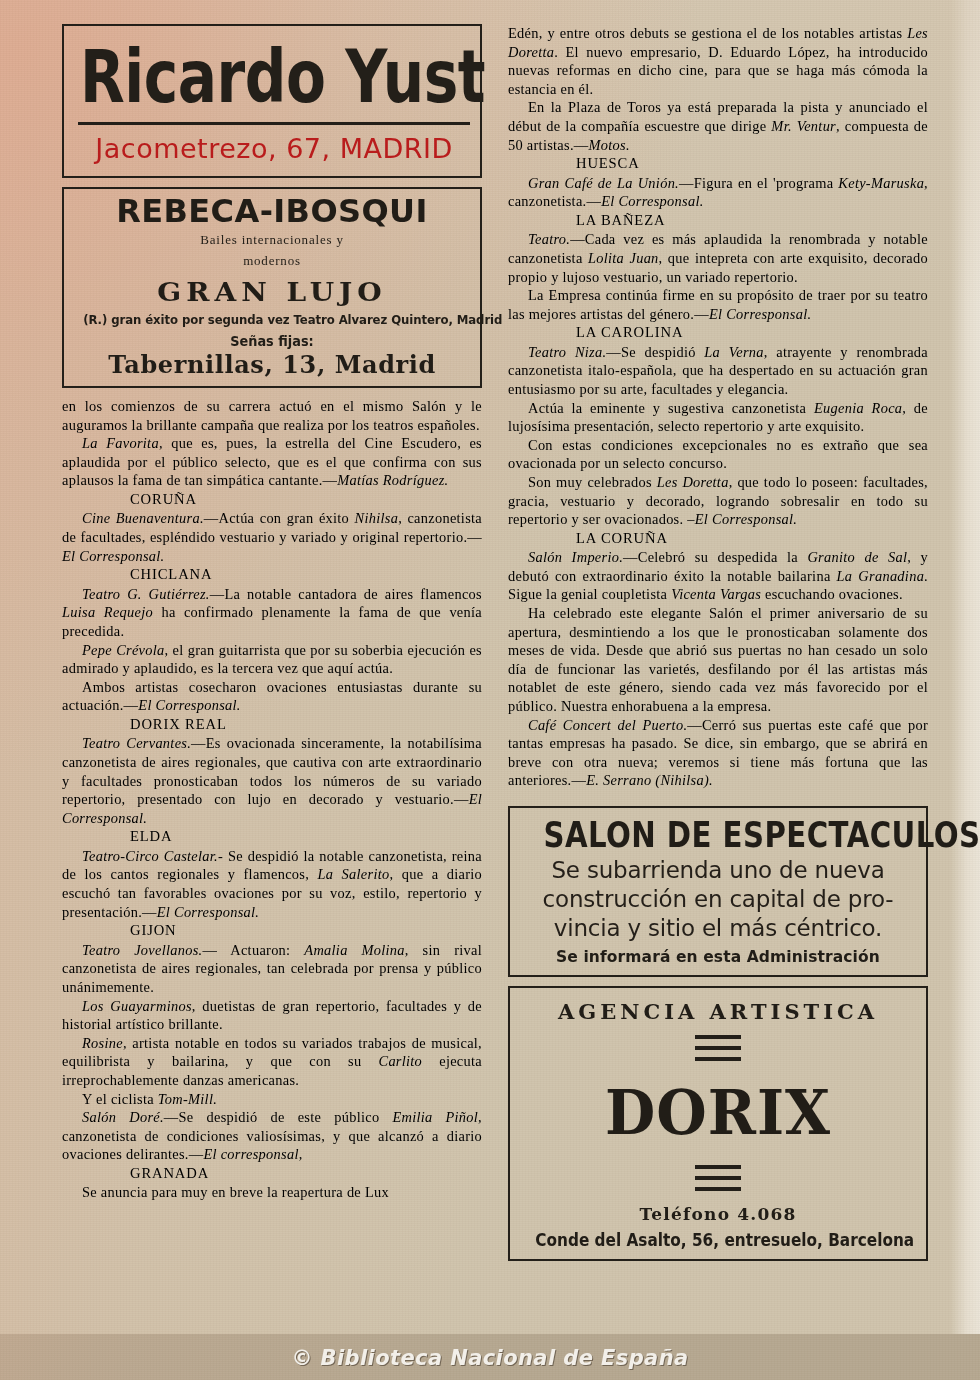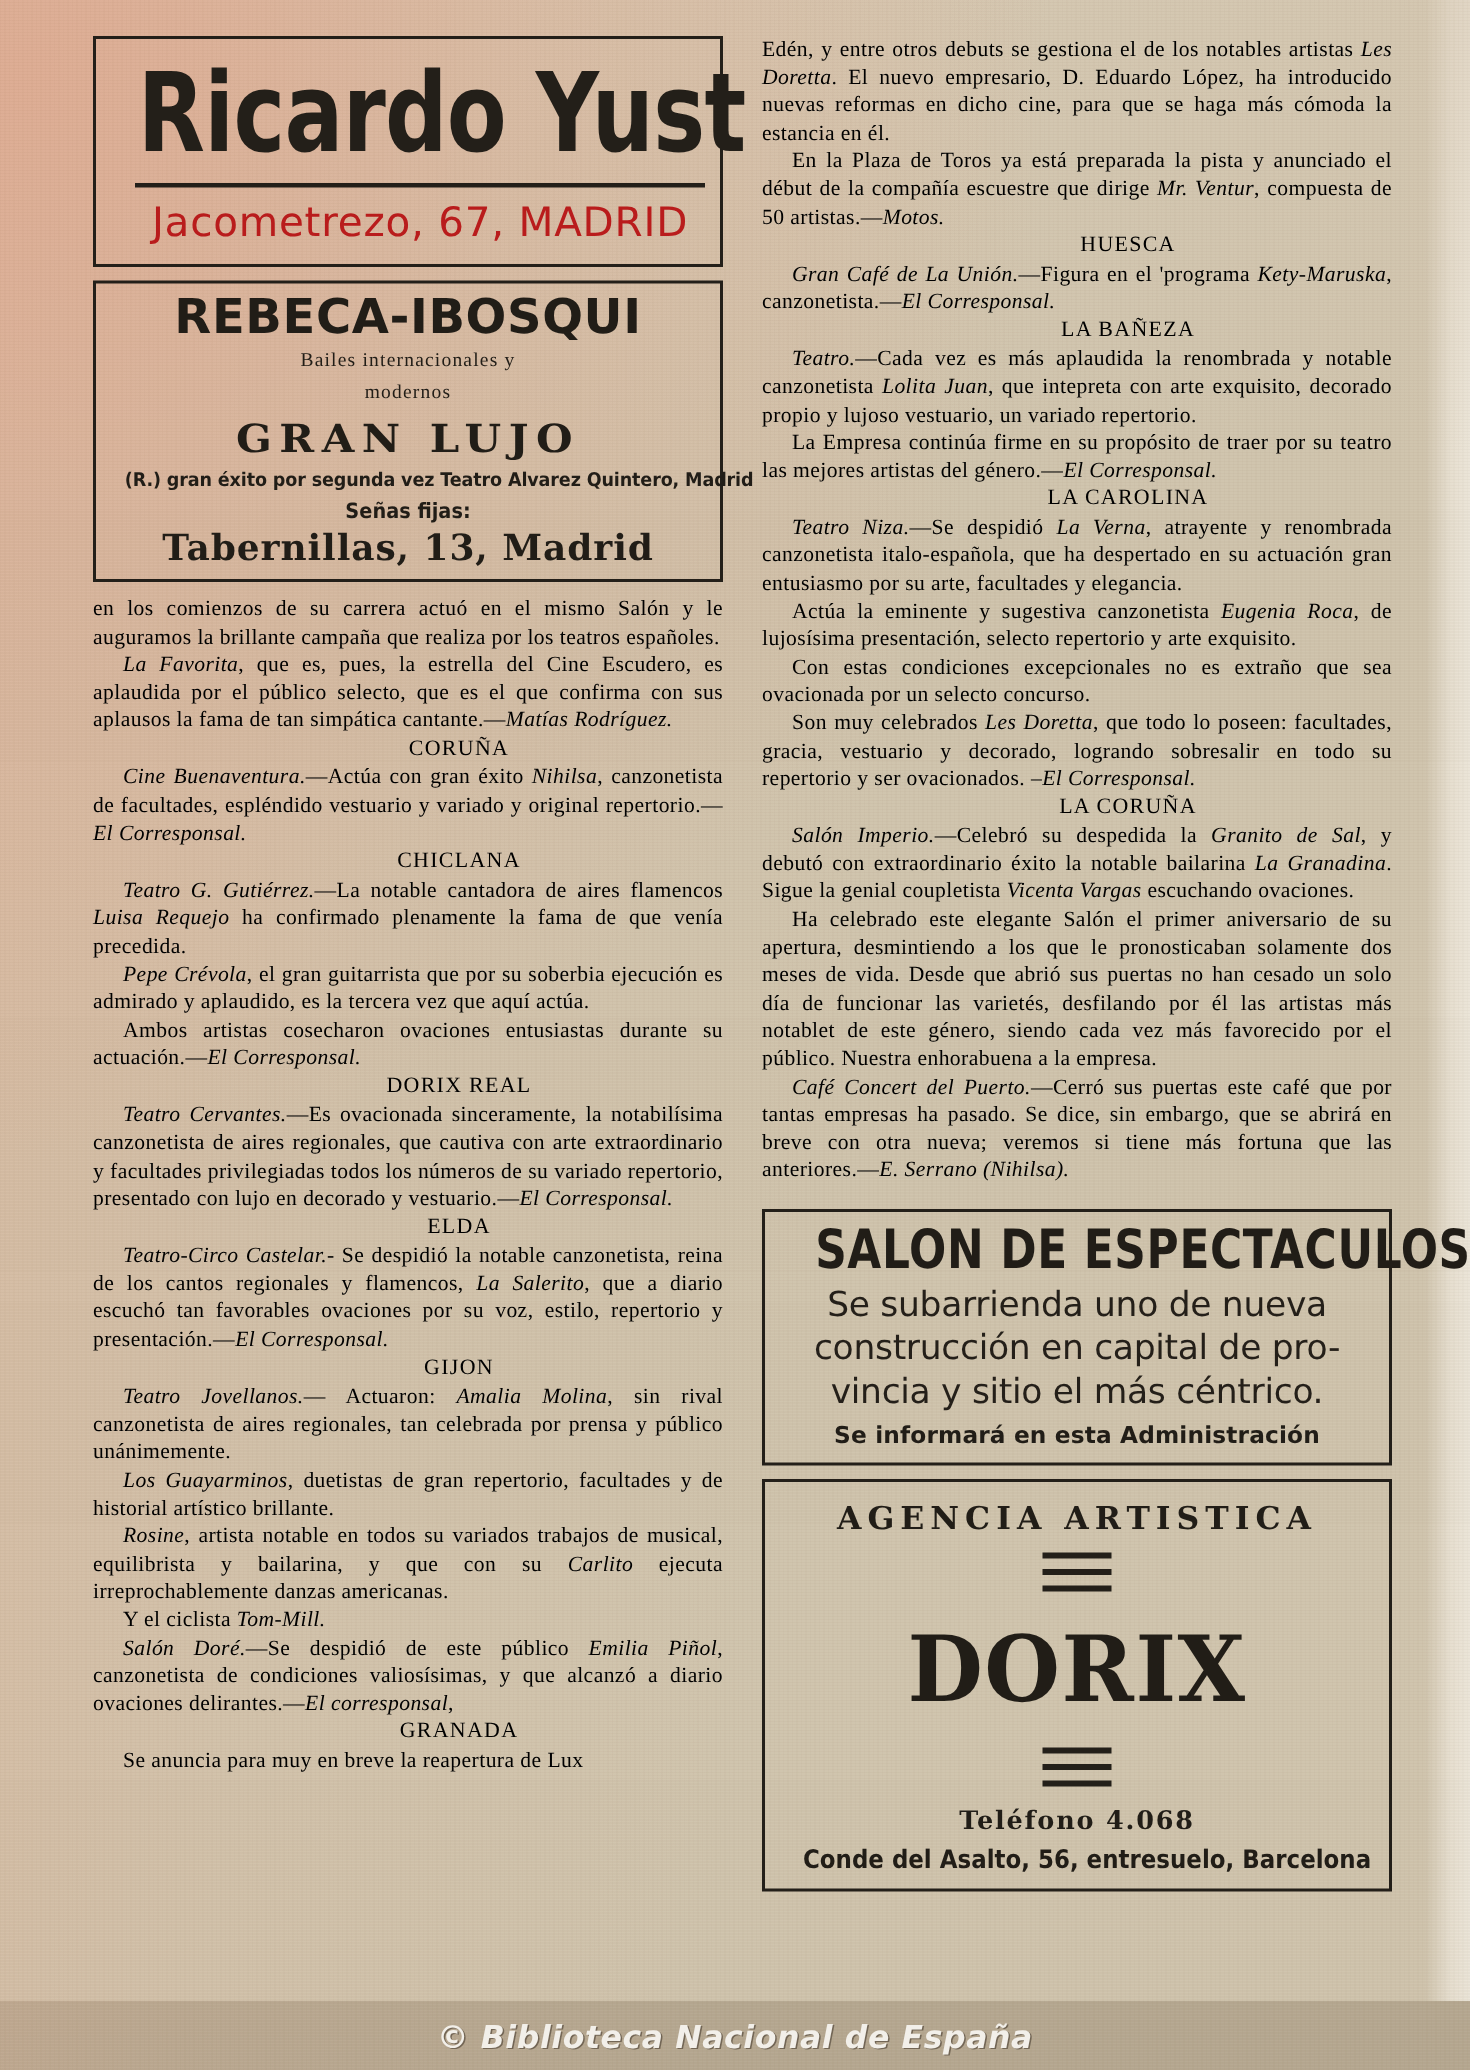--- a/index.html
+++ b/index.html
@@ -90,35 +90,35 @@
     letter-spacing: 0.02em;
   }
   .body-txt p {
     margin: 0;
     text-indent: 20px;
   }
   .body-txt p.noind { text-indent: 0; }
   .city {
     margin: 0;
     text-indent: 0;
-    text-align: center;
+    text-align: left;
     padding-left: 48px;
     letter-spacing: 0.06em;
     font-size: 14.6px;
     line-height: 19.5px;
   }
   .it { font-style: italic; }
 
   
   .ad {
     border: 2.5px solid #231f19;
     background: transparent;
     box-sizing: border-box;
     margin-bottom: 9px;
-    padding: 4px 6px 7px 22px;
+    padding: 4px 6px 7px 10px;
     text-align: center;
     color: #211d17;
   }
   .ad.ad-tight { padding: 3px 5px 5px 5px; }
 
   
   .yust-name {
     font-family: "DejaVu Sans", sans-serif;
     font-weight: 700;
     font-size: 60px;
@@ -332,21 +332,21 @@
 
         <p class="city">CORUÑA</p>
         <p><span class="it">Cine Buenaventura.</span><span>—Actúa con gran éxito </span><span class="it">Nihilsa</span><span>, canzonetista de facultades, espléndido vestuario y variado y original repertorio.—</span><span class="it">El Corresponsal.</span></p>
 
         <p class="city">CHICLANA</p>
         <p><span class="it">Teatro G. Gutiérrez.</span><span>—La notable cantadora de aires flamencos </span><span class="it">Luisa Requejo</span><span> ha confirmado plenamente la fama de que venía precedida.</span></p>
         <p><span class="it">Pepe Crévola</span><span>, el gran guitarrista que por su soberbia ejecución es admirado y aplaudido, es la tercera vez que aquí actúa.</span></p>
         <p><span>Ambos artistas cosecharon ovaciones entusiastas durante su actuación.—</span><span class="it">El Corresponsal.</span></p>
 
         <p class="city">DORIX REAL</p>
-        <p><span class="it">Teatro Cervantes.</span><span>—Es ovacionada sinceramente, la notabilísima canzonetista de aires regionales, que cautiva con arte extraordinario y facultades privilegiadas todos los números de su variado repertorio, presentado con lujo en decorado y vestuario.—</span><span class="it">El Corresponsal.</span></p>
+        <p><span class="it">Teatro Cervantes.</span><span>—Es ovacionada sinceramente, la notabilísima canzonetista de aires regionales, que cautiva con arte extraordinario y facultades pronosticaban todos los números de su variado repertorio, presentado con lujo en decorado y vestuario.—</span><span class="it">El Corresponsal.</span></p>
 
         <p class="city">ELDA</p>
         <p><span class="it">Teatro-Circo Castelar.</span><span>- Se despidió la notable canzonetista, reina de los cantos regionales y flamencos, </span><span class="it">La Salerito</span><span>, que a diario escuchó tan favorables ovaciones por su voz, estilo, repertorio y presentación.—</span><span class="it">El Corresponsal.</span></p>
 
         <p class="city">GIJON</p>
         <p><span class="it">Teatro Jovellanos.</span><span>— Actuaron: </span><span class="it">Amalia Molina</span><span>, sin rival canzonetista de aires regionales, tan celebrada por prensa y público unánimemente.</span></p>
         <p><span class="it">Los Guayarminos</span><span>, duetistas de gran repertorio, facultades y de historial artístico brillante.</span></p>
         <p><span class="it">Rosine</span><span>, artista notable en todos su variados trabajos de musical, equilibrista y bailarina, y que con su </span><span class="it">Carlito</span><span> ejecuta irreprochablemente danzas americanas.</span></p>
         <p><span>Y el ciclista </span><span class="it">Tom-Mill.</span></p>
         <p><span class="it">Salón Doré.</span><span>—Se despidió de este público </span><span class="it">Emilia Piñol</span><span>, canzonetista de condiciones valiosísimas, y que alcanzó a diario ovaciones delirantes.—</span><span class="it">El corresponsal,</span></p>

